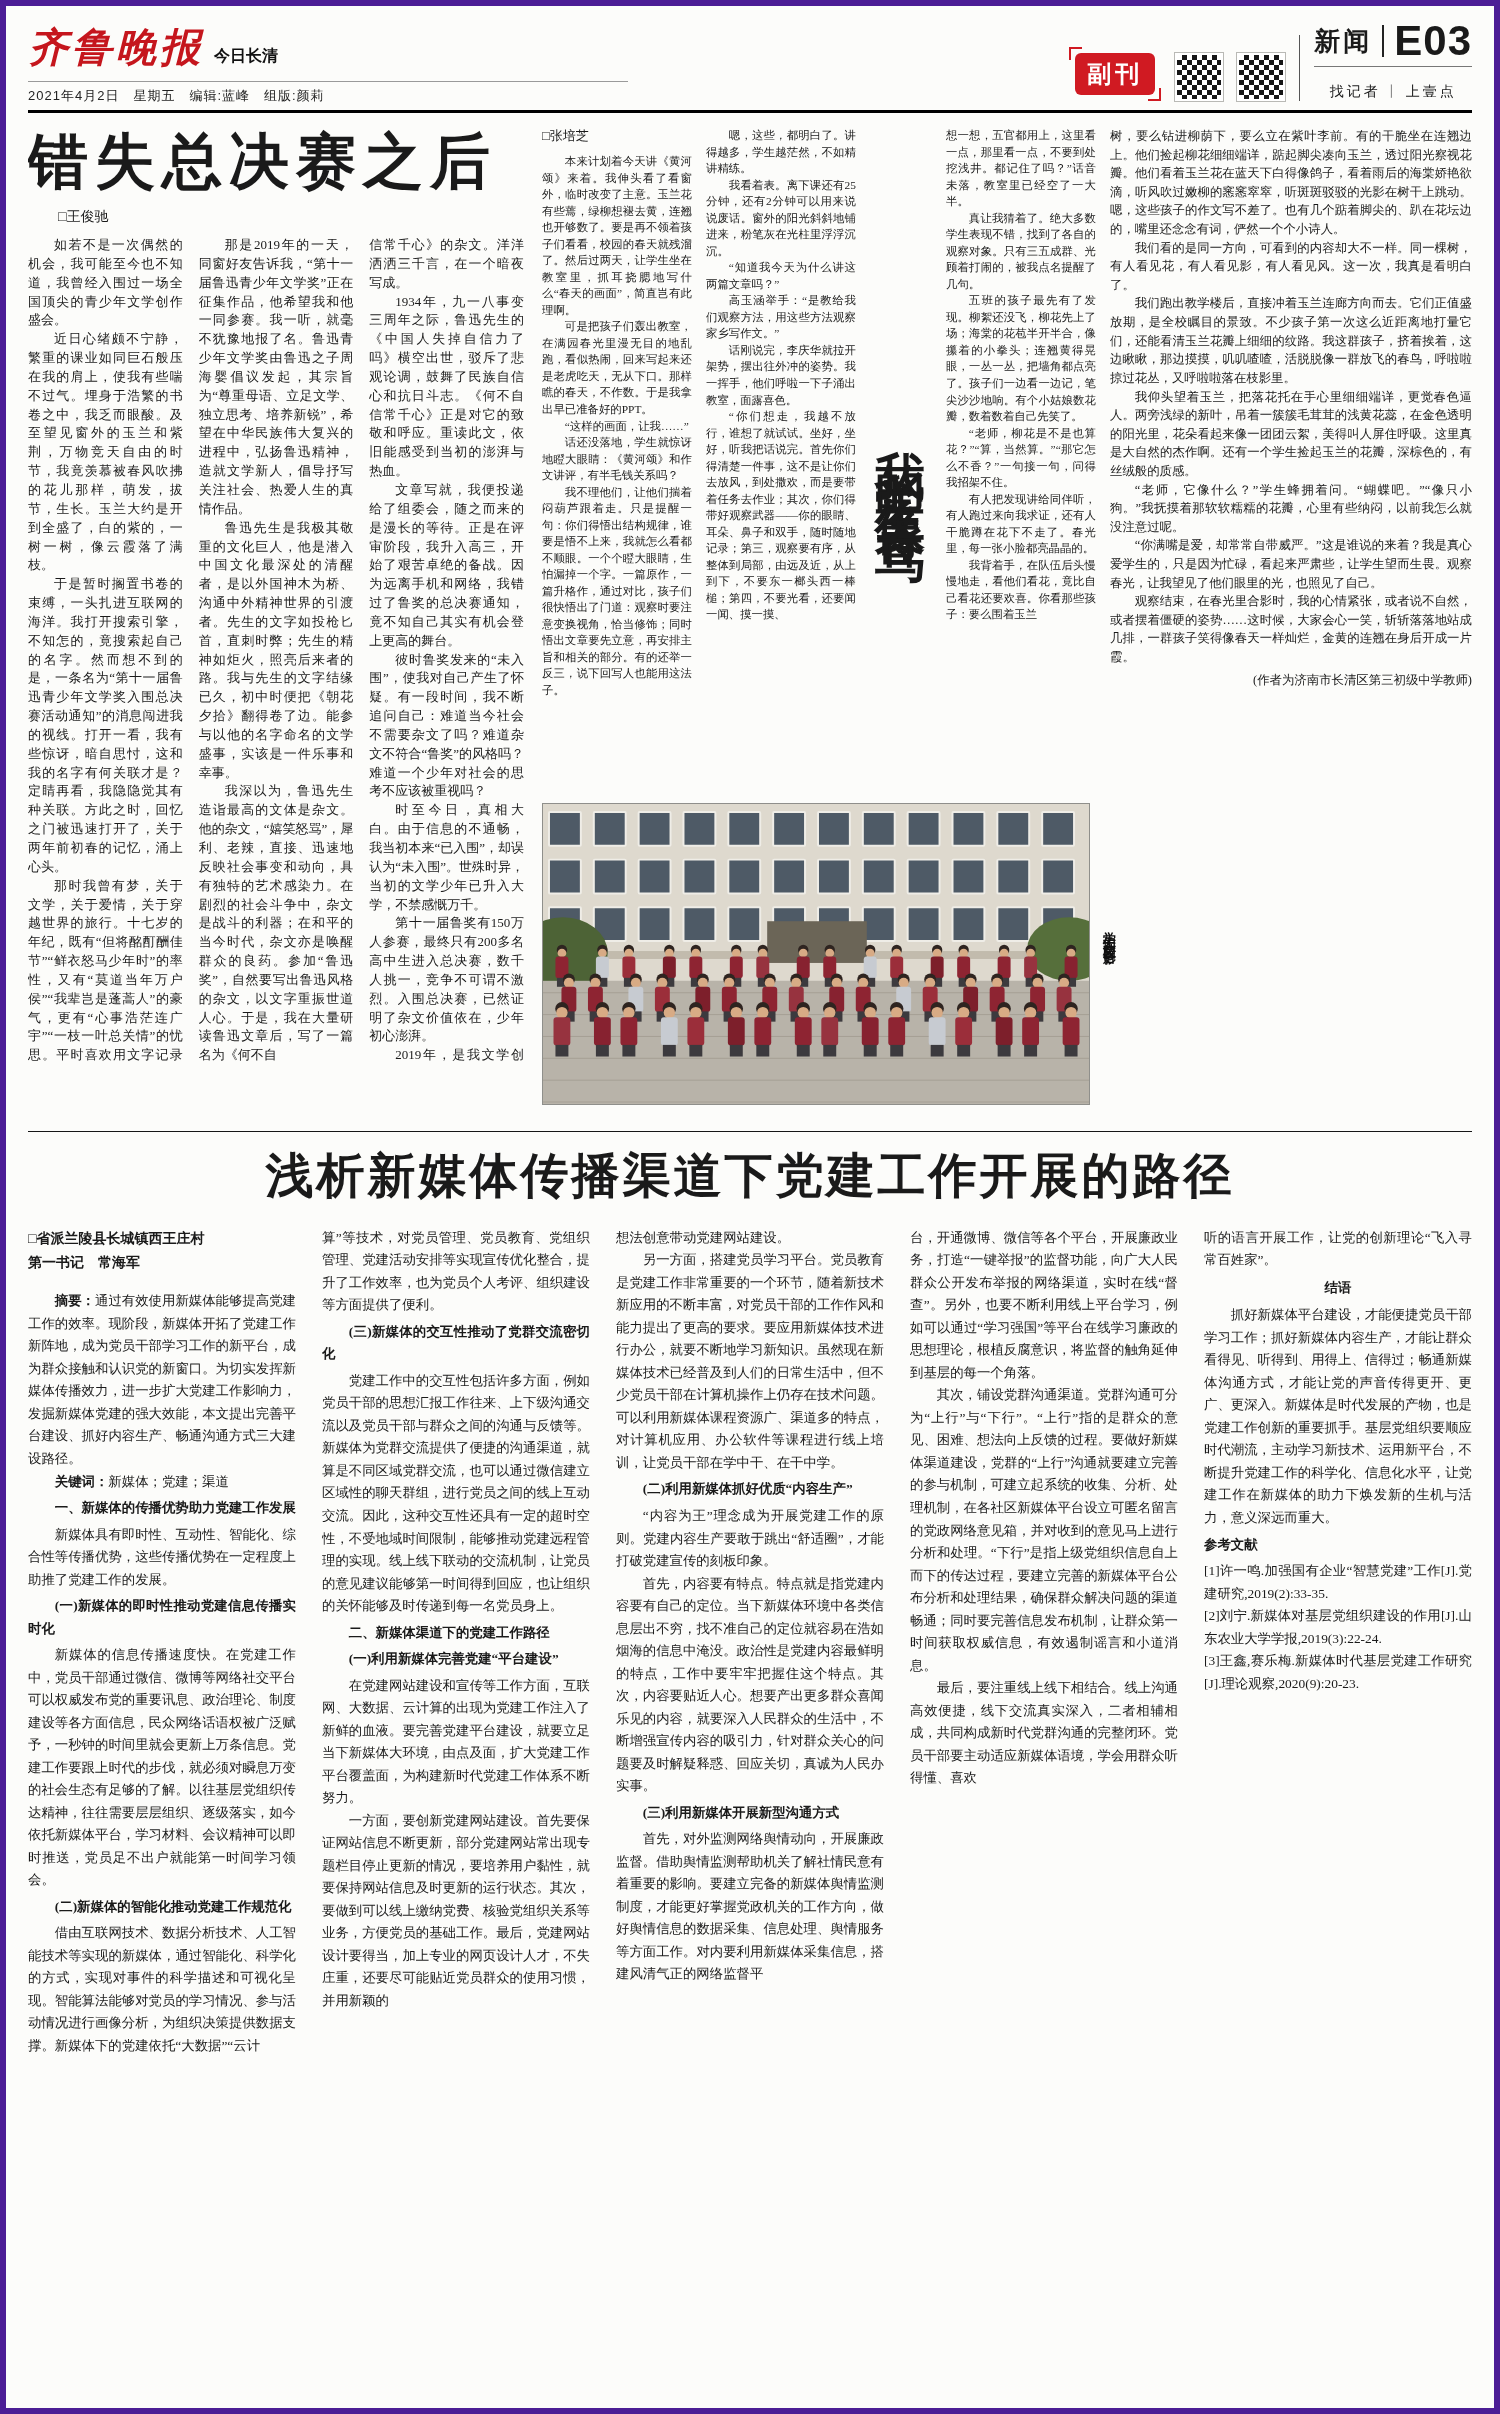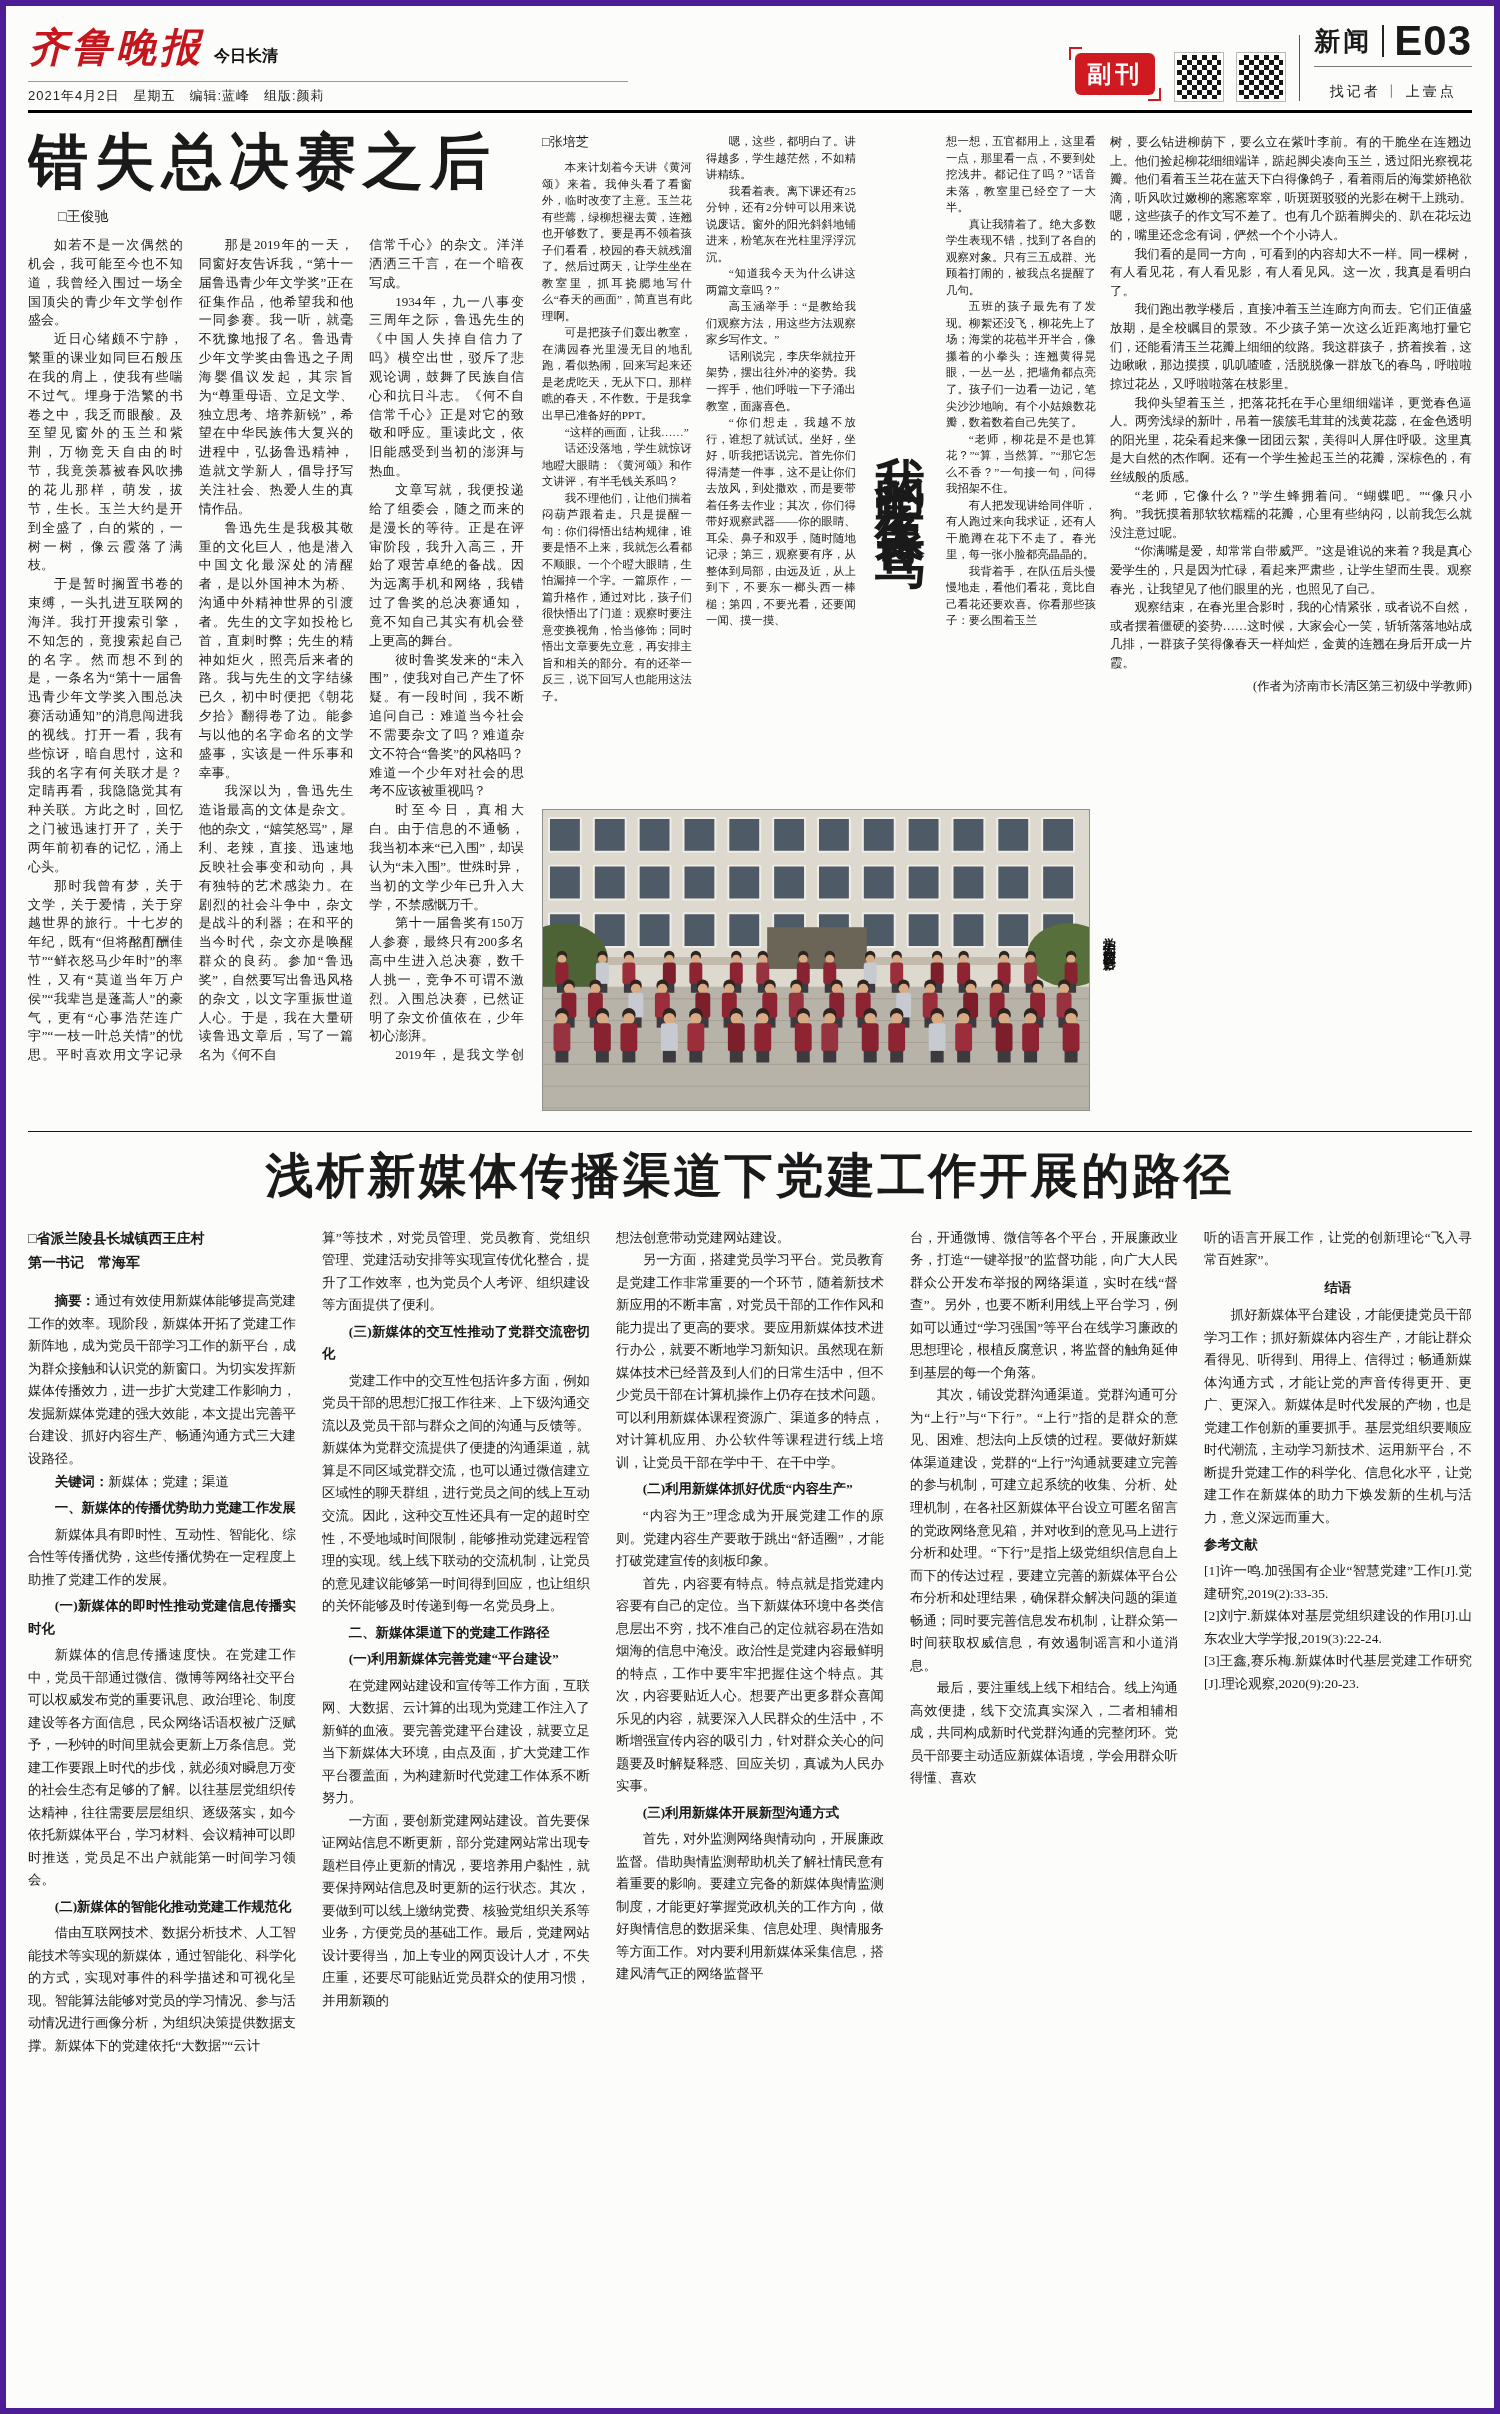--- a/index.html
+++ b/index.html
@@ -29,21 +29,21 @@
   .head-rule { height:3px; background:#000; margin-top:6px; }
 
   
   .top { display:flex; gap:18px; margin-top:14px; height:990px; overflow:hidden; }
   .art1 { width:496px; flex:none; }
   .art1 h1 { font:900 60px/1.15 "Liberation Sans", sans-serif; letter-spacing:7px; }
   .byline { font:14px "Liberation Sans", sans-serif; margin:12px 0 10px 2px;padding-left:28px; }
   .a1cols { display:flex; gap:16px; height:830px; overflow:hidden; }
   .ncol { flex:1; font-size:13px; line-height:1.45; text-align:justify; overflow:hidden; }
 
-  .art2 { flex:1; display:flex; flex-direction:column;justify-content:center; }
+  .art2 { flex:1; display:flex; flex-direction:column; }
   .a2main { display:flex; gap:14px; height:664px; overflow:hidden; }
   .a2col { width:150px; flex:none; font-size:11.4px; line-height:1.45; text-align:justify; overflow:hidden; }
   .a2byline { font:13px "Liberation Sans", sans-serif; margin-bottom:8px; }
   .vtitle { width:62px; flex:none; display:flex; align-items:center; justify-content:center; }
   .vtitle span { writing-mode:vertical-rl; font:900 50px "Liberation Sans", sans-serif; letter-spacing:14px; }
   .a2colG { flex:1; font-size:12.4px; line-height:1.5; text-align:justify; overflow:hidden; }
   .photoRow { display:flex; gap:10px; margin-top:12px; height:302px; }
   .photo { width:548px; flex:none; border:1px solid #8f8f8b; background:#cfcabf; }
   .photo svg { display:block; width:100%; height:100%; }
   .photo-cap { writing-mode:vertical-rl; font:600 13px "Liberation Sans", sans-serif; letter-spacing:3px; padding-top:118px; color:#111; }

